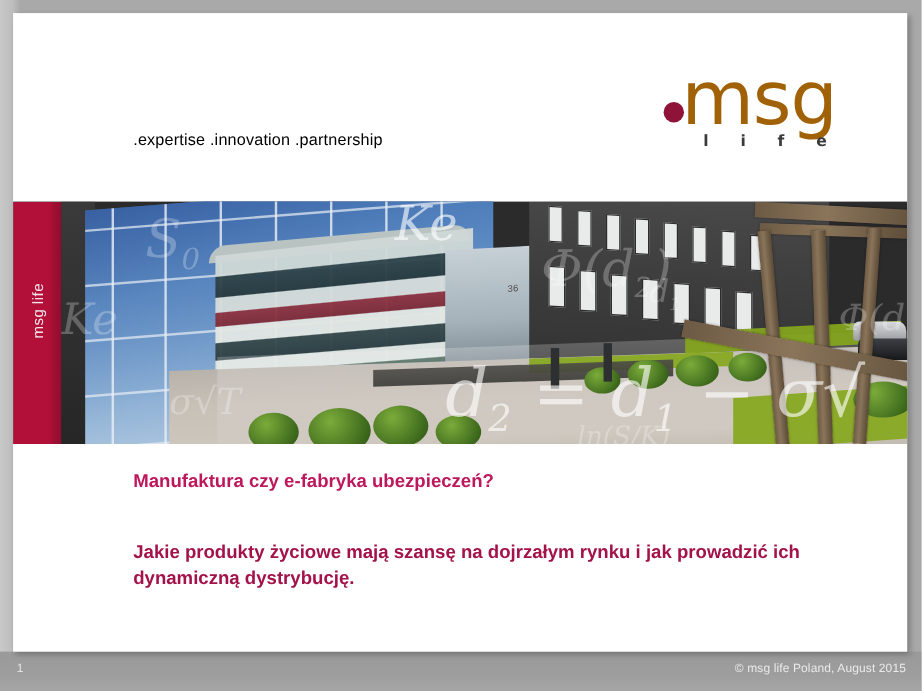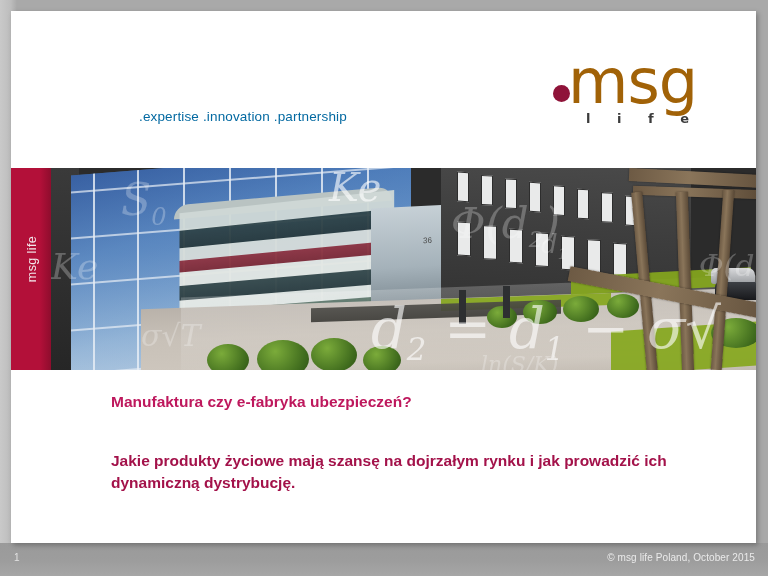--- a/index.html
+++ b/index.html
@@ -36,21 +36,21 @@
     box-shadow:2px 2px 5px rgba(0,0,0,.28);
     overflow:hidden;
     z-index:2;
   }
 
   
   #slide-header{ position:absolute; left:0; top:0; width:100%; height:157px; background:#fff; }
 
   #tagline{
     position:absolute; left:100px; top:98px;
-    font-size:13.5px; color:#0369a1; letter-spacing:.15px; white-space:nowrap;margin-left:28px;
+    font-size:13.5px; color:#000000; letter-spacing:.15px; white-space:nowrap;
   }
 
   
   #brand-logo{ position:absolute; left:521px; top:42px; width:190px; height:88px; }
   #logo-msg-row{ position:relative; height:62px; }
   #logo-dot{
     position:absolute; left:21px; top:32px;
     width:17px; height:17px; border-radius:50%;
     background:#8f1339;
   }
@@ -199,21 +199,21 @@
   #slide-subtitle{
     margin-top:37px;
     font-size:15.5px; font-weight:700; color:#a3124a; line-height:1.42;
   }
 </style>
 </head>
 <body>
 
 <div id="footer-bar"></div>
 <div id="footer-page-number">1</div>
-<div id="footer-copyright">© msg life Poland, October 2015</div>
+<div id="footer-copyright">© msg life Poland, August 2015</div>
 
 <div id="slide">
 
   <div id="slide-header">
 
     <div id="tagline">.expertise .innovation .partnership</div>
 
     <div id="brand-logo">
       <div id="logo-msg-row">
         <span id="logo-dot"></span>

